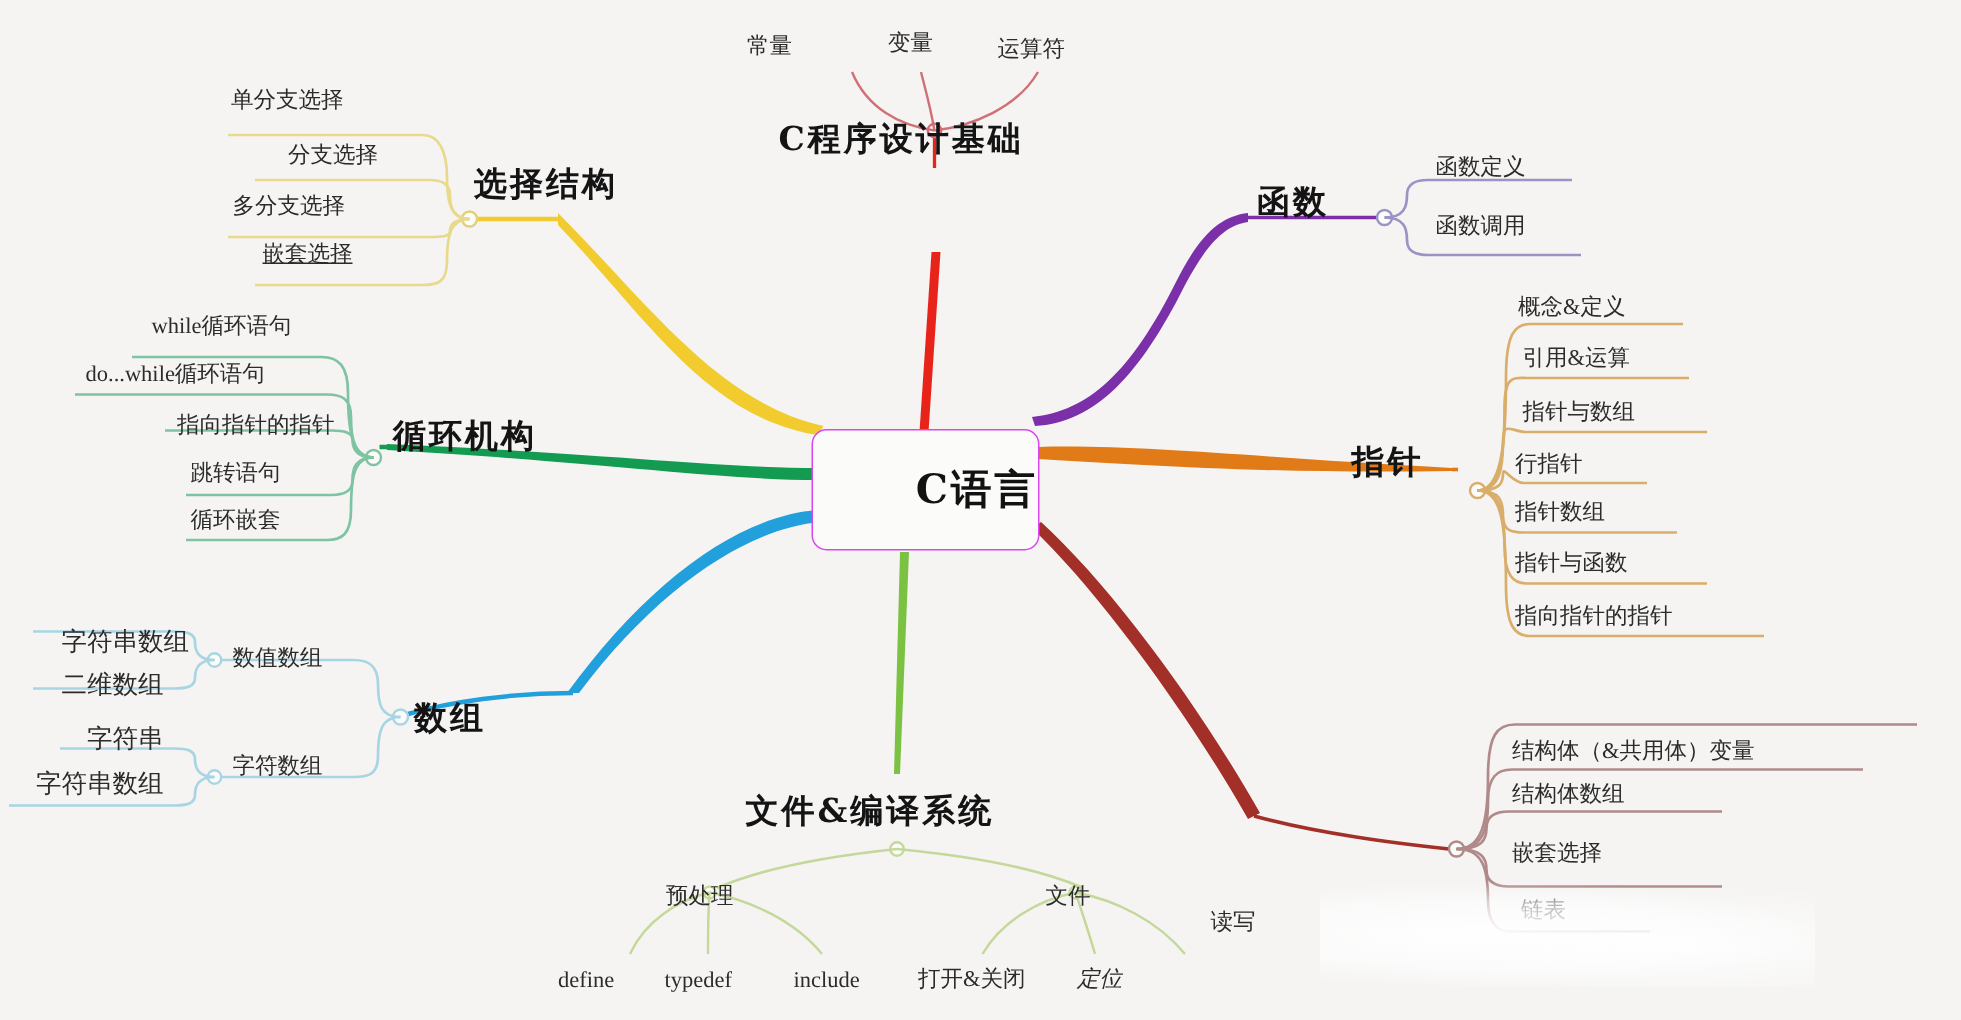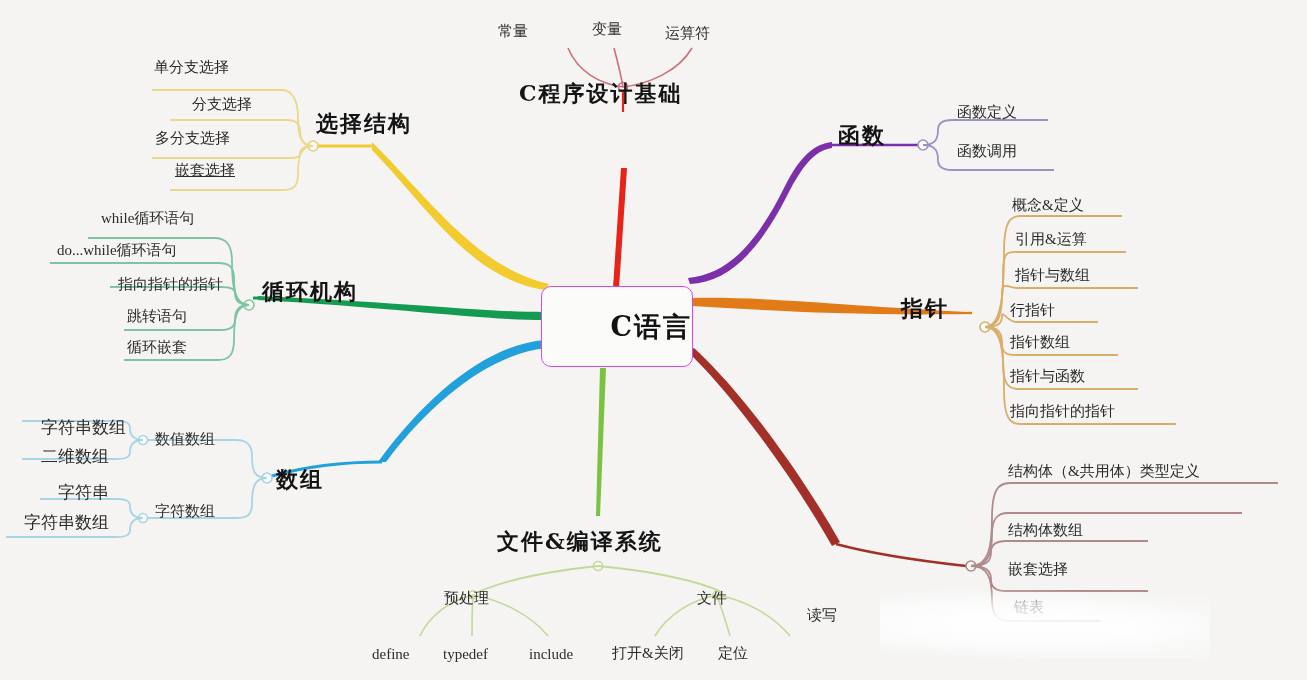--- a/index.html
+++ b/index.html
@@ -196,24 +196,24 @@
   <div class="node sub small" style="left:58px; top:484px;">字符串</div>
   <div class="node sub small" style="left:24px; top:514px;">字符串数组</div>
 
   <div class="node main-title" style="left:497px; top:530px;">文件&amp;编译系统</div>
   <div class="node sub" style="left:444px; top:591px;">预处理</div>
   <div class="node sub" style="left:697px; top:591px;">文件</div>
   <div class="node sub tiny" style="left:372px; top:647px;">define</div>
   <div class="node sub tiny" style="left:443px; top:647px;">typedef</div>
   <div class="node sub tiny" style="left:529px; top:647px;">include</div>
   <div class="node sub tiny" style="left:612px; top:646px;">打开&amp;关闭</div>
-  <div class="node sub tiny" style="left:718px; top:646px;">定位</div>
+  <div class="node sub tiny" style="left:718px; top:646px;font-style:italic;">定位</div>
   <div class="node sub tiny" style="left:785px; top:608px;margin-left:22px;">读写</div>
 
-  <div class="node sub" style="left:1008px; top:464px;">结构体（&amp;共用体）类型定义</div>
+  <div class="node sub" style="left:1008px; top:494px;">结构体（&amp;共用体）变量</div>
   <div class="node sub" style="left:1008px; top:523px;">结构体数组</div>
   <div class="node sub" style="left:1008px; top:562px;">嵌套选择</div>
   <div class="node sub" style="left:1014px; top:600px;">链表</div>
 
   <div class="node main-title" style="left:901px; top:297px;">指针</div>
   <div class="node sub" style="left:1012px; top:198px;">概念&amp;定义</div>
   <div class="node sub" style="left:1015px; top:232px;">引用&amp;运算</div>
   <div class="node sub" style="left:1015px; top:268px;">指针与数组</div>
   <div class="node sub" style="left:1010px; top:303px;">行指针</div>
   <div class="node sub" style="left:1010px; top:335px;">指针数组</div>

